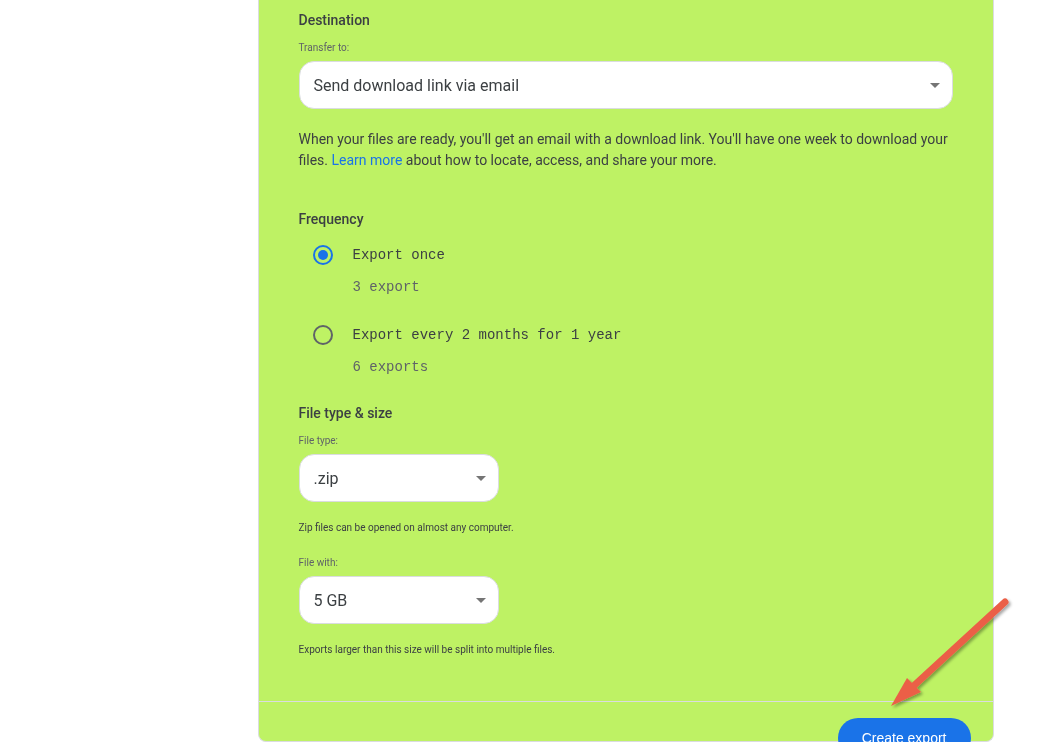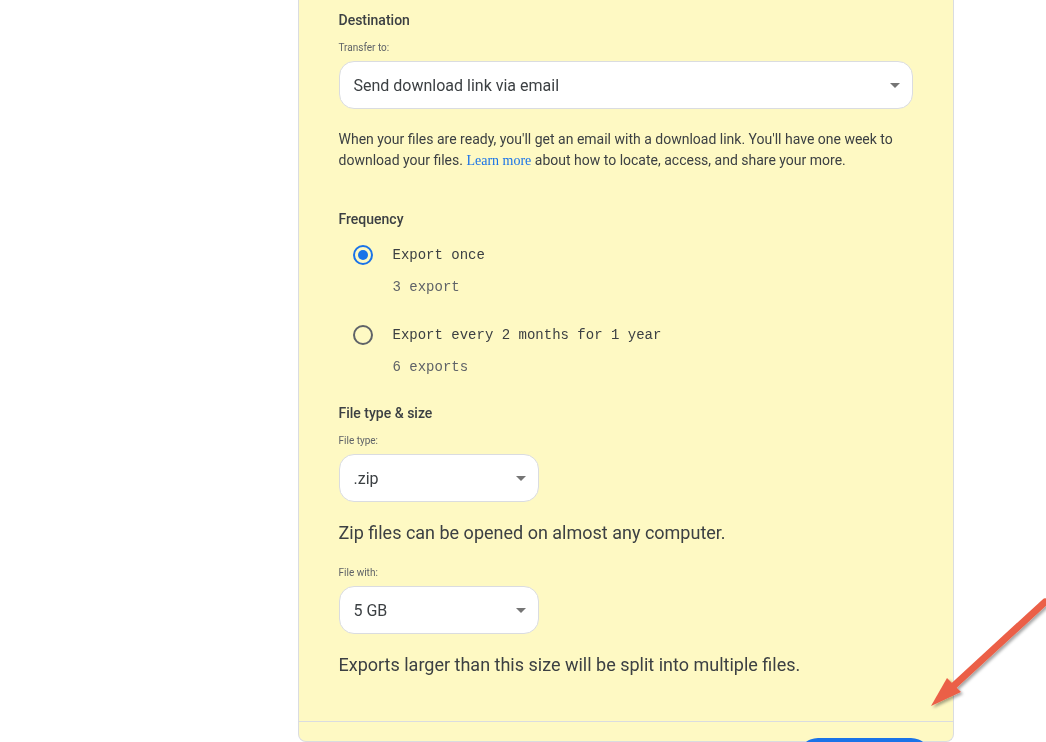--- a/index.html
+++ b/index.html
@@ -6,22 +6,22 @@
     body {
       font-family: Roboto, Arial, sans-serif;
       background: #fff;
       display: flex;
       justify-content: center;
       padding: 0;
       width: 1046px;
       height: 742px;
     }
     .card {
-      width: 656px;
-      background: #fef9c3;
+      width: 736px;
+      background: #bef264;
       border: 1px solid #dadce0;
       border-top: none;
       border-radius: 0 0 8px 8px;
       margin-left: 205px;
       position: relative;
     }
     .content {
       padding: 12px 40px 24px 40px;
     }
     .section-header {
@@ -57,21 +57,21 @@
       border-left: 5px solid transparent;
       border-right: 5px solid transparent;
       border-top: 5px solid #757575;
     }
     .help-text {
       font-size: 14px;
       color: #3c4043;
       line-height: 1.5;
       margin-top: 20px;
     }
-    .help-text a { color: #1a73e8; text-decoration: none; font-family: Liberation Serif, serif; }
+    .help-text a { color: #1a73e8; text-decoration: none; }
     .section-gap { margin-top: 40px; }
     .radio-group { margin-top: 18px; margin-left: 14px; font-family: Liberation Mono, monospace; }
     .radio-row {
       display: flex;
       align-items: flex-start;
       gap: 20px;
       margin-bottom: 30px;
       cursor: pointer;
     }
     .radio {
@@ -97,21 +97,21 @@
       line-height: 20px;
     }
     .radio-sub {
       font-size: 14px;
       color: #5f6368;
       margin-top: 14px;
     }
     .ft-section { margin-top: 14px; }
     .ft-block { margin-bottom: 22px; }
     .sub-help {
-      font-size: 18px;
+      font-size: 10px;
       color: #3c4043;
       margin-top: 20px;
     }
     .footer {
       border-top: 1px solid #dadce0;
       padding: 16px 22px;
       display: flex;
       justify-content: flex-end;
     }
     .create-btn {

